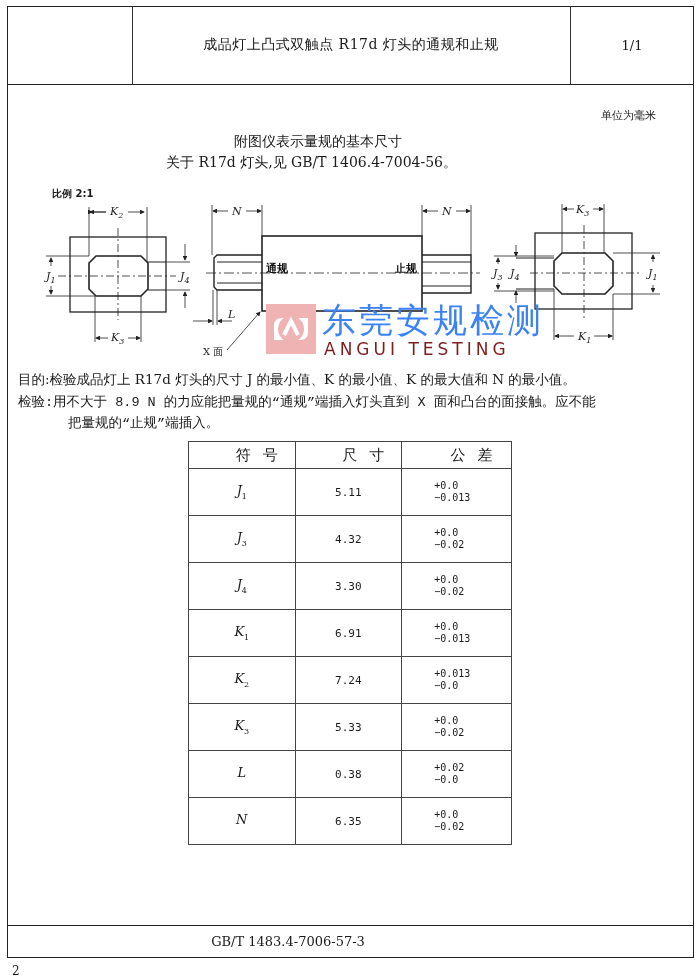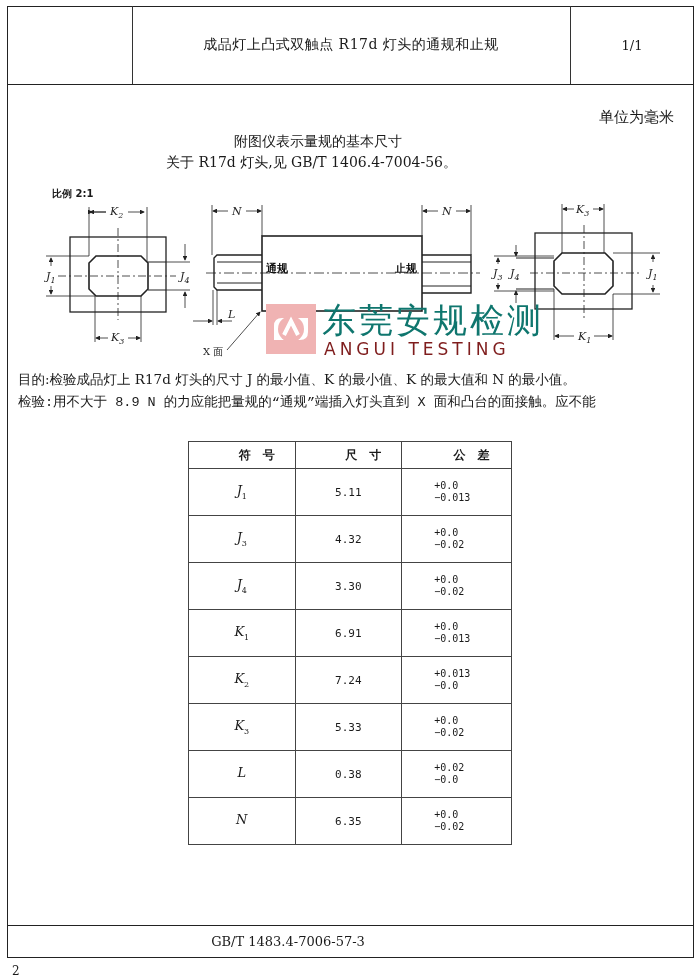--- a/index.html
+++ b/index.html
@@ -6,42 +6,42 @@
   body { width:700px; height:980px; position:relative; overflow:hidden;
          font-family:"DejaVu Serif","Liberation Serif",serif; color:#1a1a1a; }
   .frame { position:absolute; left:7px; top:6px; width:687px; height:952px;
            border:1.5px solid #222; box-sizing:border-box; }
   .hline { position:absolute; height:0; border-top:1.5px solid #222; }
   .vline { position:absolute; width:0; border-left:1.5px solid #333; }
   .hdr-title { position:absolute; left:132px; width:438px; top:6px; height:78px;
                display:flex; align-items:center; justify-content:center; font-size:14px; letter-spacing:0.5px; }
   .hdr-page { position:absolute; left:570px; width:124px; top:6px; height:78px;
               display:flex; align-items:center; justify-content:center; font-size:13px; }
-  .unit { position:absolute; right:26px; top:108px; font-size:15px; }
+  .unit { position:absolute; right:44px; top:108px; font-size:11px; }
   .cap1 { position:absolute; left:0; width:636px; top:133px; text-align:center; font-size:14px; }
   .cap2 { position:absolute; left:0; width:623px; top:154px; text-align:center; font-size:14px; }
   .scale { position:absolute; left:52px; top:187px; font-size:10px; font-family:"DejaVu Sans","Liberation Sans",sans-serif; font-weight:bold; }
   .drawing { position:absolute; left:0; top:0; }
   .para { position:absolute; left:18px; width:670px; font-size:13.5px; line-height:21px; }
   .para .indent { display:block; padding-left:50px; }
   table.tol { position:absolute; left:188px; top:441px; width:324px; border-collapse:collapse;
               font-size:11px; font-family:"DejaVu Sans Mono","Liberation Mono",monospace; }
   table.tol th, table.tol td { border:1px solid #444; text-align:center; padding:0; }
-  table.tol th { height:26px; font-weight:bold; font-family:"DejaVu Serif","Liberation Serif",serif; font-size:12px; letter-spacing:12px;padding-left:42px; }
+  table.tol th { height:26px; font-weight:normal; font-family:"DejaVu Serif","Liberation Serif",serif; font-size:15px; letter-spacing:12px;padding-left:42px; }
   table.tol td { height:46px; }
   table.tol td.sym { font-family:"DejaVu Serif","Liberation Serif",serif; font-style:italic; font-size:13px; }
   table.tol td.sym sub { font-size:8px; font-style:normal; }
   table.tol td.tol-cell { text-align:left; padding-left:32px; line-height:12px; font-size:10px; }
   table.tol { border:1.5px solid #222; }
   .footer-std { position:absolute; left:7px; width:562px; top:925px; height:33px;
                 display:flex; align-items:center; justify-content:center; font-size:13px; }
   .pageno { position:absolute; left:12px; top:964px; font-size:12px; }
   .wm { position:absolute; left:262px; top:300px; }
   .wm-text-cn { position:absolute; left:322px; top:300px; font-family:"DejaVu Sans","Liberation Sans",sans-serif;
-                font-size:34px; color:#0f766e; letter-spacing:3px; line-height:40px; }
+                font-size:34px; color:#3b82f6; letter-spacing:3px; line-height:40px; }
   .wm-text-en { position:absolute; left:324px; top:339px; font-family:"DejaVu Sans","Liberation Sans",sans-serif;
                 font-size:17px; color:#7f1d1d; letter-spacing:4px; }
 </style>
 </head>
 <body>
 
 <div class="frame"></div>
 <div class="hline" style="left:7px;top:84px;width:687px;"></div>
 <div class="vline" style="left:132px;top:6px;height:78px;"></div>
 <div class="vline" style="left:570px;top:6px;height:78px;"></div>
@@ -183,20 +183,21 @@
   <path d="M22,35 L29,21 L36,35" stroke="#fff" stroke-width="4" fill="none"></path>
 </svg>
 <div class="wm-text-cn">东莞安规检测</div>
 <div class="wm-text-en">ANGUI TESTING</div>
 
 <div class="para" style="top:369px;">
   <span>目的:</span><span>检验成品灯上 R17d 灯头的尺寸 J 的最小值、K 的最小值、K 的最大值和 N 的最小值。</span>
 </div>
 <div class="para" style="top:392px;font-family:Liberation Mono, monospace;">
   <span>检验:</span><span>用不大于 8.9 N 的力应能把量规的“通规”端插入灯头直到 X 面和凸台的面接触。应不能</span>
+  <span class="indent">把量规的“止规”端插入。</span>
 </div>
 
 <table class="tol">
   <thead>
     <tr>
       <th style="width:33%">符号</th>
       <th style="width:33%">尺寸</th>
       <th style="width:34%">公差</th>
     </tr>
   </thead>

